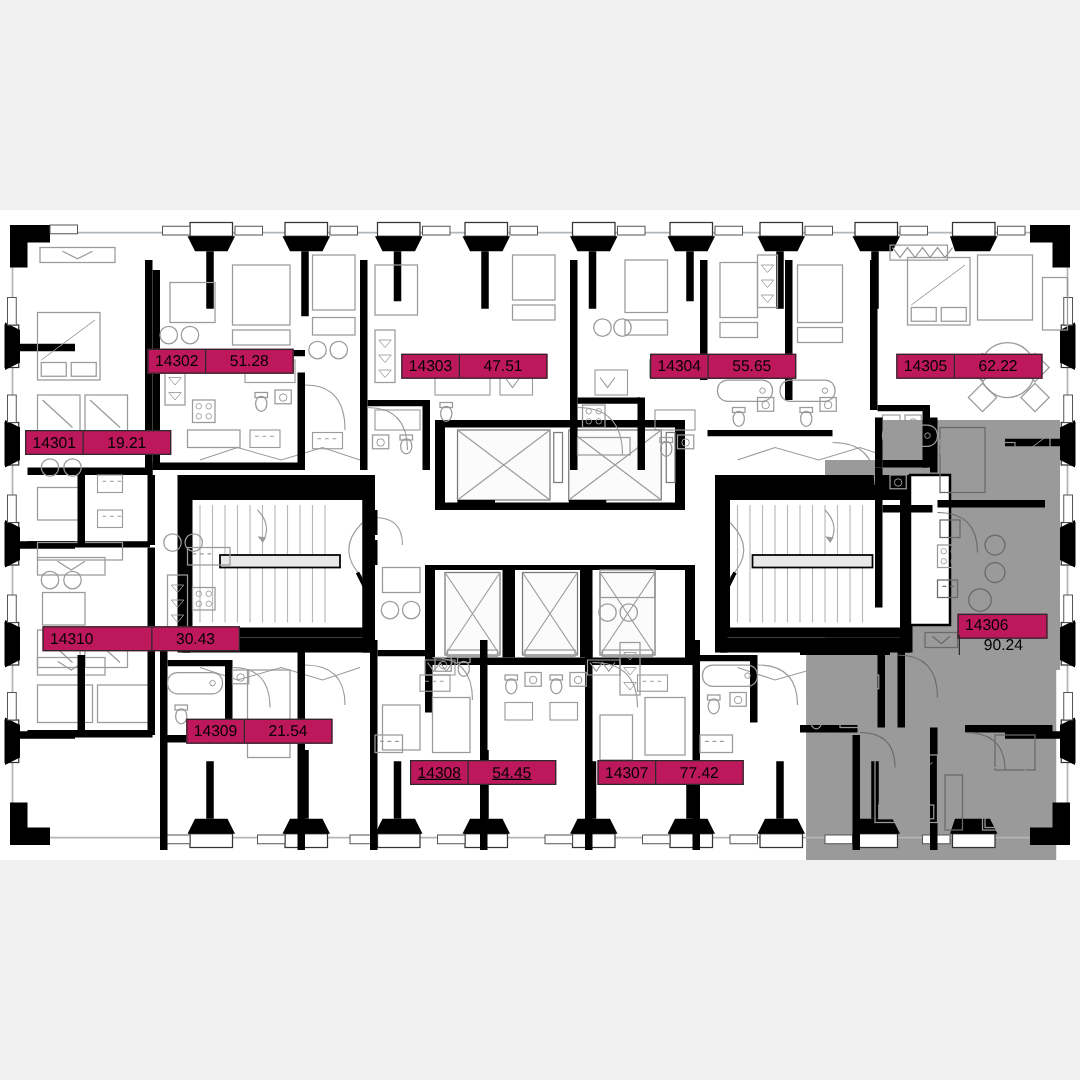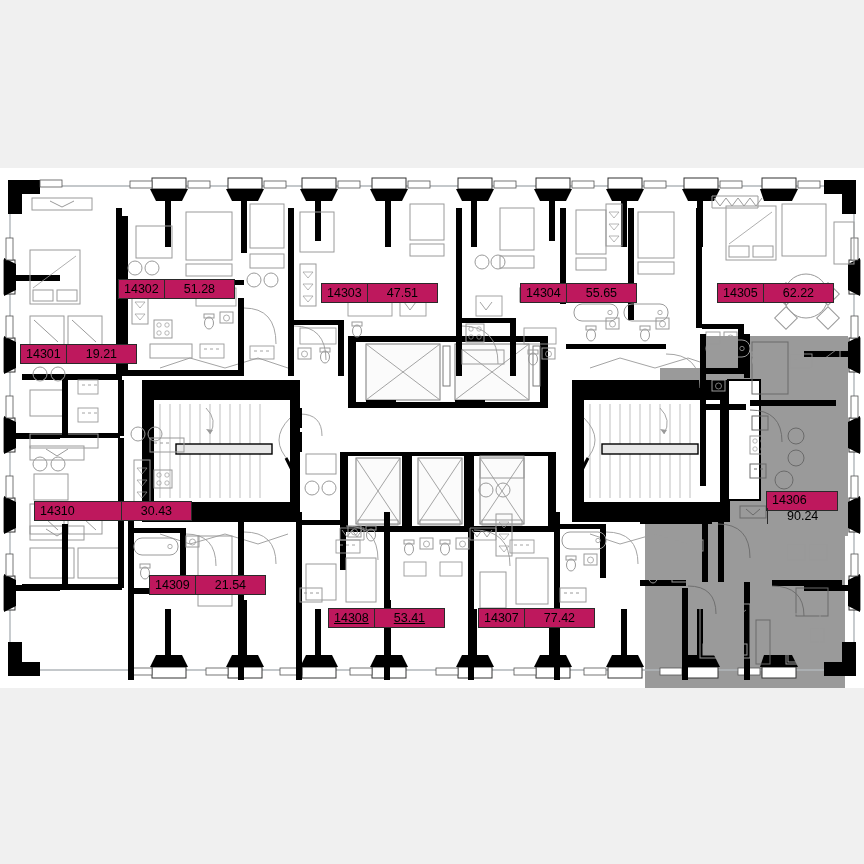--- a/index.html
+++ b/index.html
@@ -739,21 +739,21 @@
   <div class="lblbox" style="left:766px;top:323px;flex-direction:column;">
     <span class="id">14306</span>
     <span class="ar">90.24</span>
   </div>
   <div class="lblbox" style="left:478px;top:440px;justify-content:flex-end;">
     <span class="id">14307</span>
     <span class="ar">77.42</span>
   </div>
   <div class="lblbox" style="left:328px;top:440px;text-decoration:underline;">
     <span class="id">14308</span>
-    <span class="ar">53.41</span>
+    <span class="ar">54.45</span>
   </div>
   <div class="lblbox" style="left:124px;top:407px;margin-left:25px;">
     <span class="id">14309</span>
     <span class="ar">21.54</span>
   </div>
   <div class="lblbox" style="left:34px;top:333px;gap:41px;">
     <span class="id">14310</span>
     <span class="ar">30.43</span>
   </div>
 

